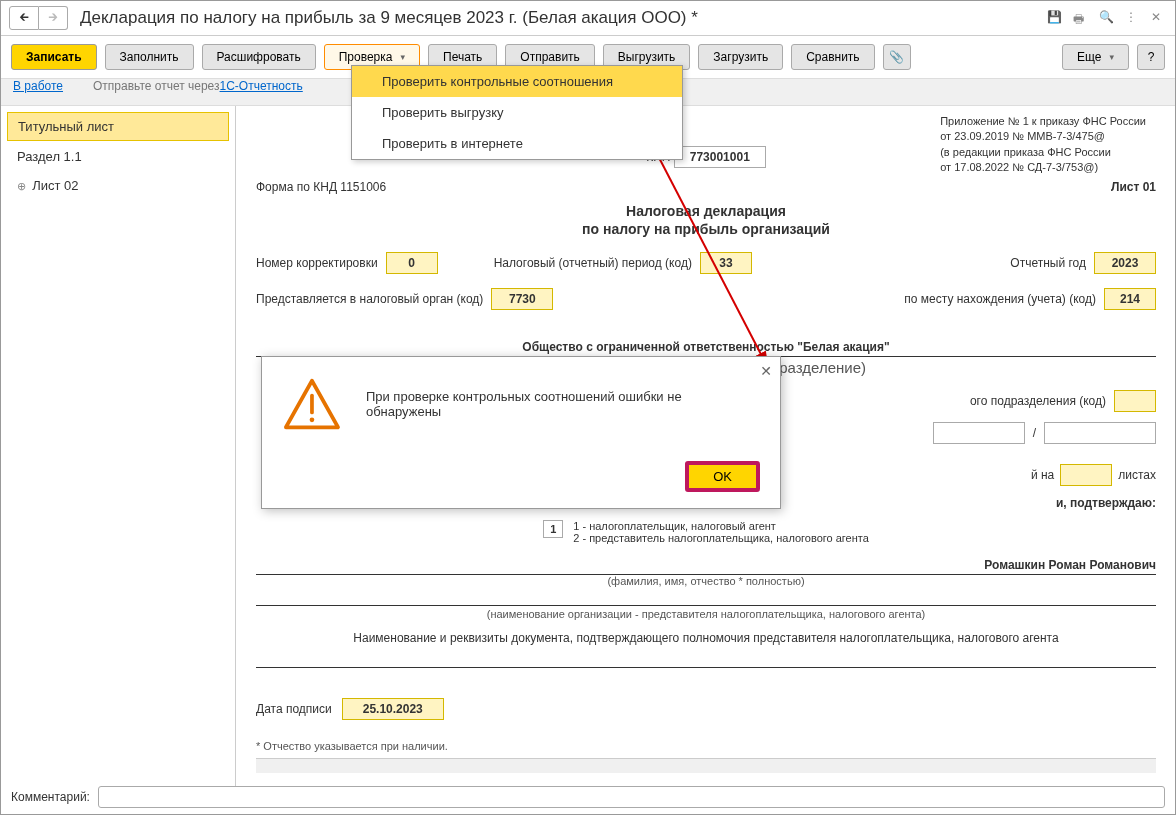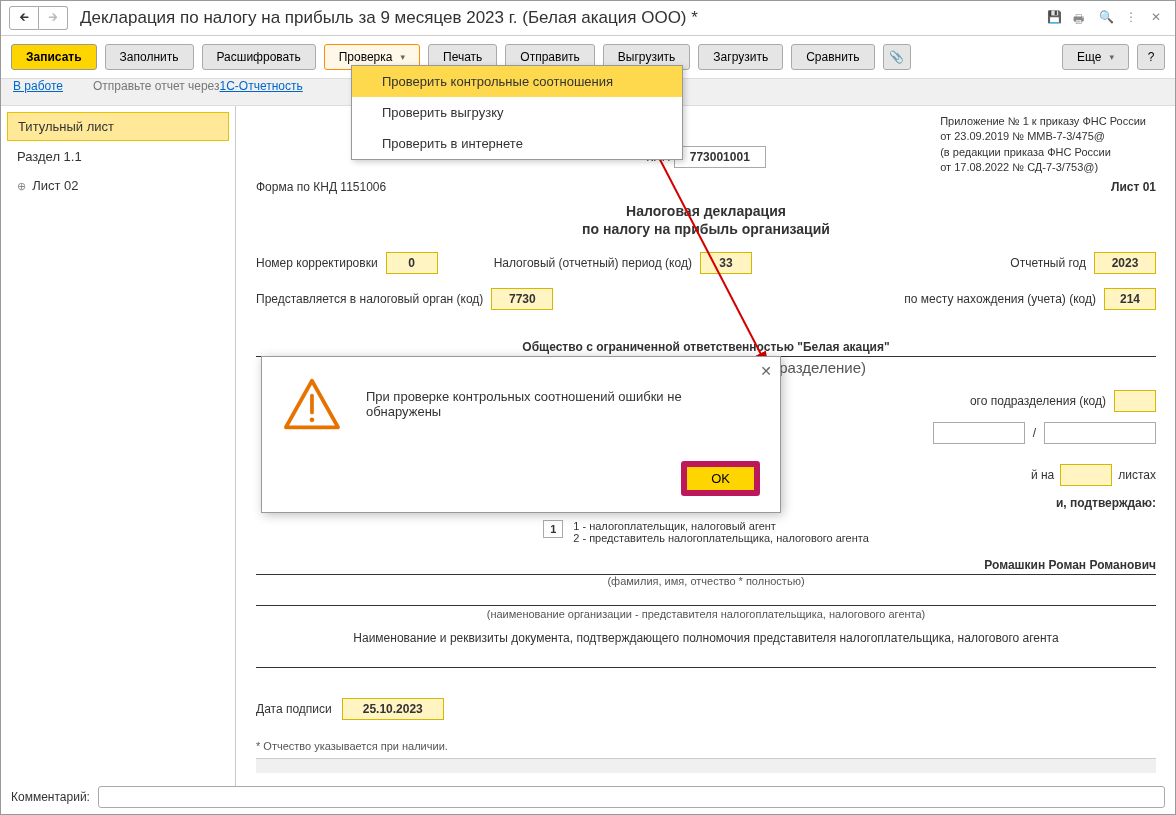--- a/index.html
+++ b/index.html
@@ -56,21 +56,21 @@
 .dd-item.hl{background:#ffd94d}
 
 .arrow-svg{position:absolute;top:88px;left:620px;z-index:40;pointer-events:none}
 
 .modal{position:absolute;top:355px;left:260px;width:520px;background:#fff;border:1px solid #999;box-shadow:2px 2px 10px rgba(0,0,0,0.25);z-index:60;padding:20px 20px 16px 20px;box-sizing:border-box}
 .modal-close{position:absolute;top:6px;right:8px;cursor:pointer;font-size:14px;color:#666}
 .modal-body{display:flex;align-items:center;gap:24px}
 .warn-icon{width:60px;height:54px}
 .modal-text{font-size:13px}
 .modal-foot{text-align:right;margin-top:30px}
-.btn-ok{background:#ffd500;border:6px solid #be185d;padding:4px 24px;font-size:13px;font-weight:normal;border-radius:3px;cursor:pointer}
+.btn-ok{background:#ffd500;border:4px solid #be185d;padding:4px 24px;font-size:13px;font-weight:normal;border-radius:3px;cursor:pointer}
 .subdiv-row{display:flex;align-items:center;justify-content:flex-end;gap:8px;margin-top:14px}
 .sheets-row{display:flex;align-items:center;justify-content:flex-end;gap:6px;margin-top:20px}
 .confirm-row{text-align:right;font-weight:bold;margin-top:10px}
 .scroll-hint{height:14px;background:#f0f0f0;border-top:1px solid #ccc;margin-top:6px}
 </style>
 </head>
 <body>
 
 <div class="window">
   <div class="titlebar">

